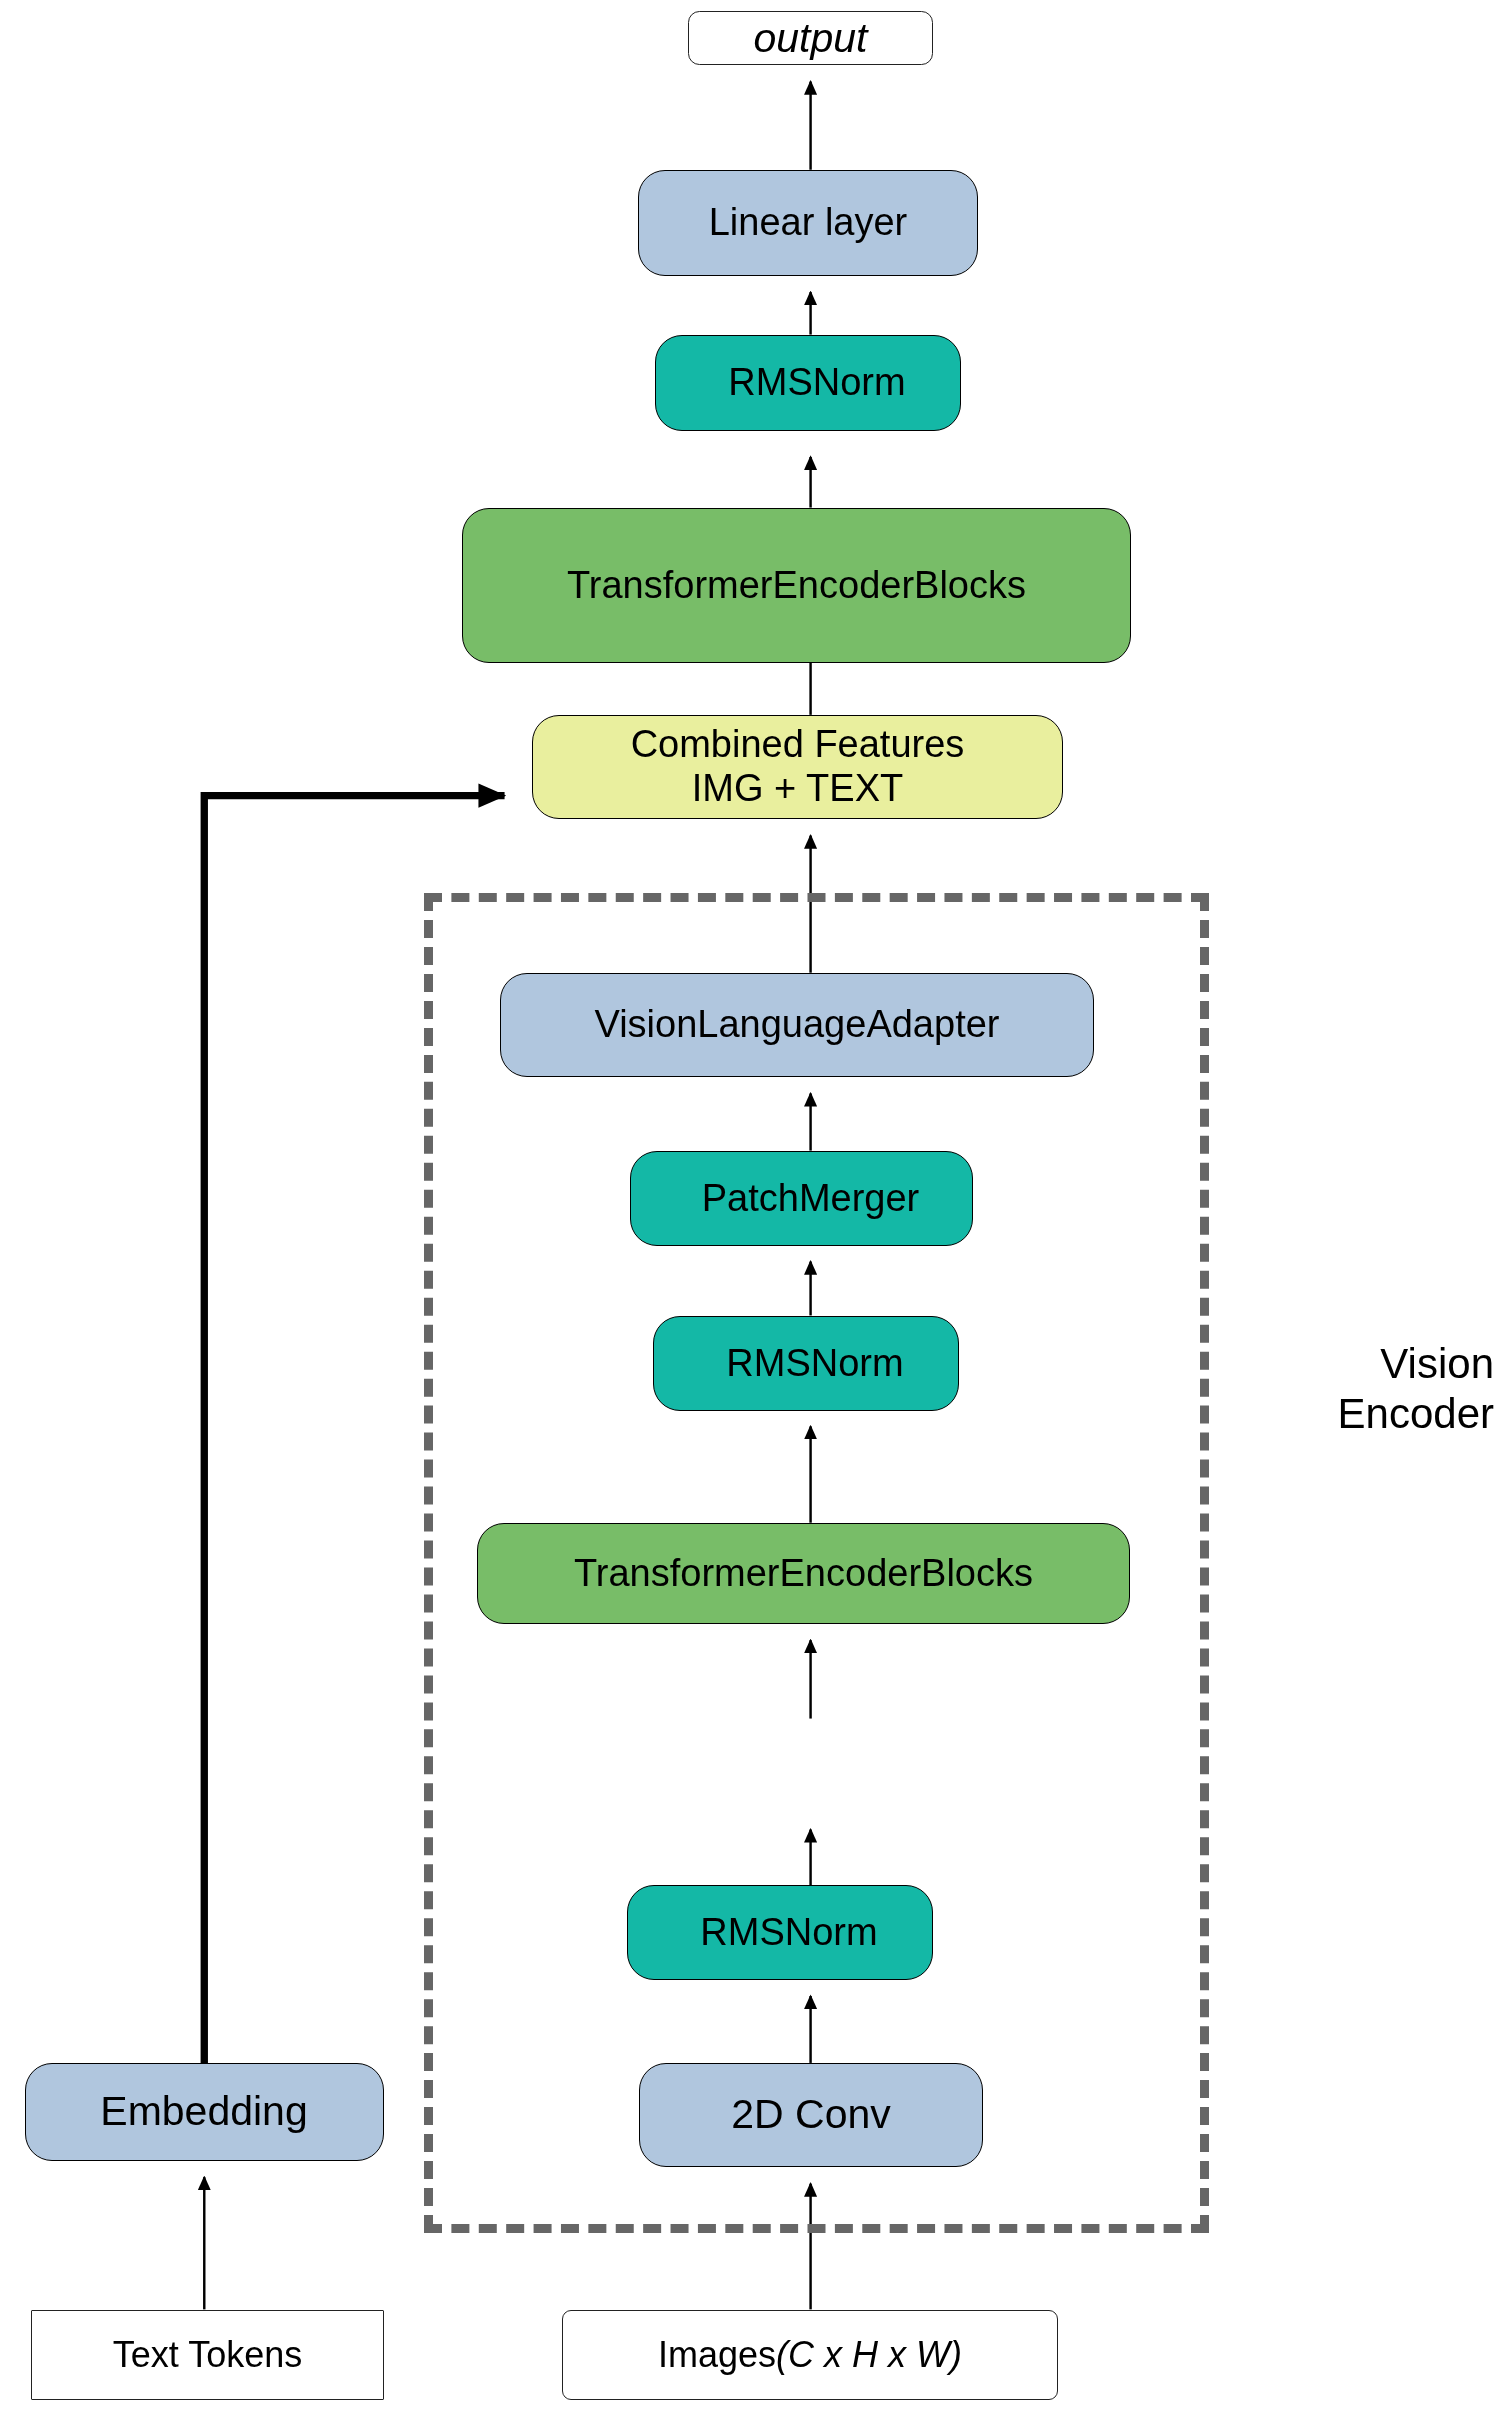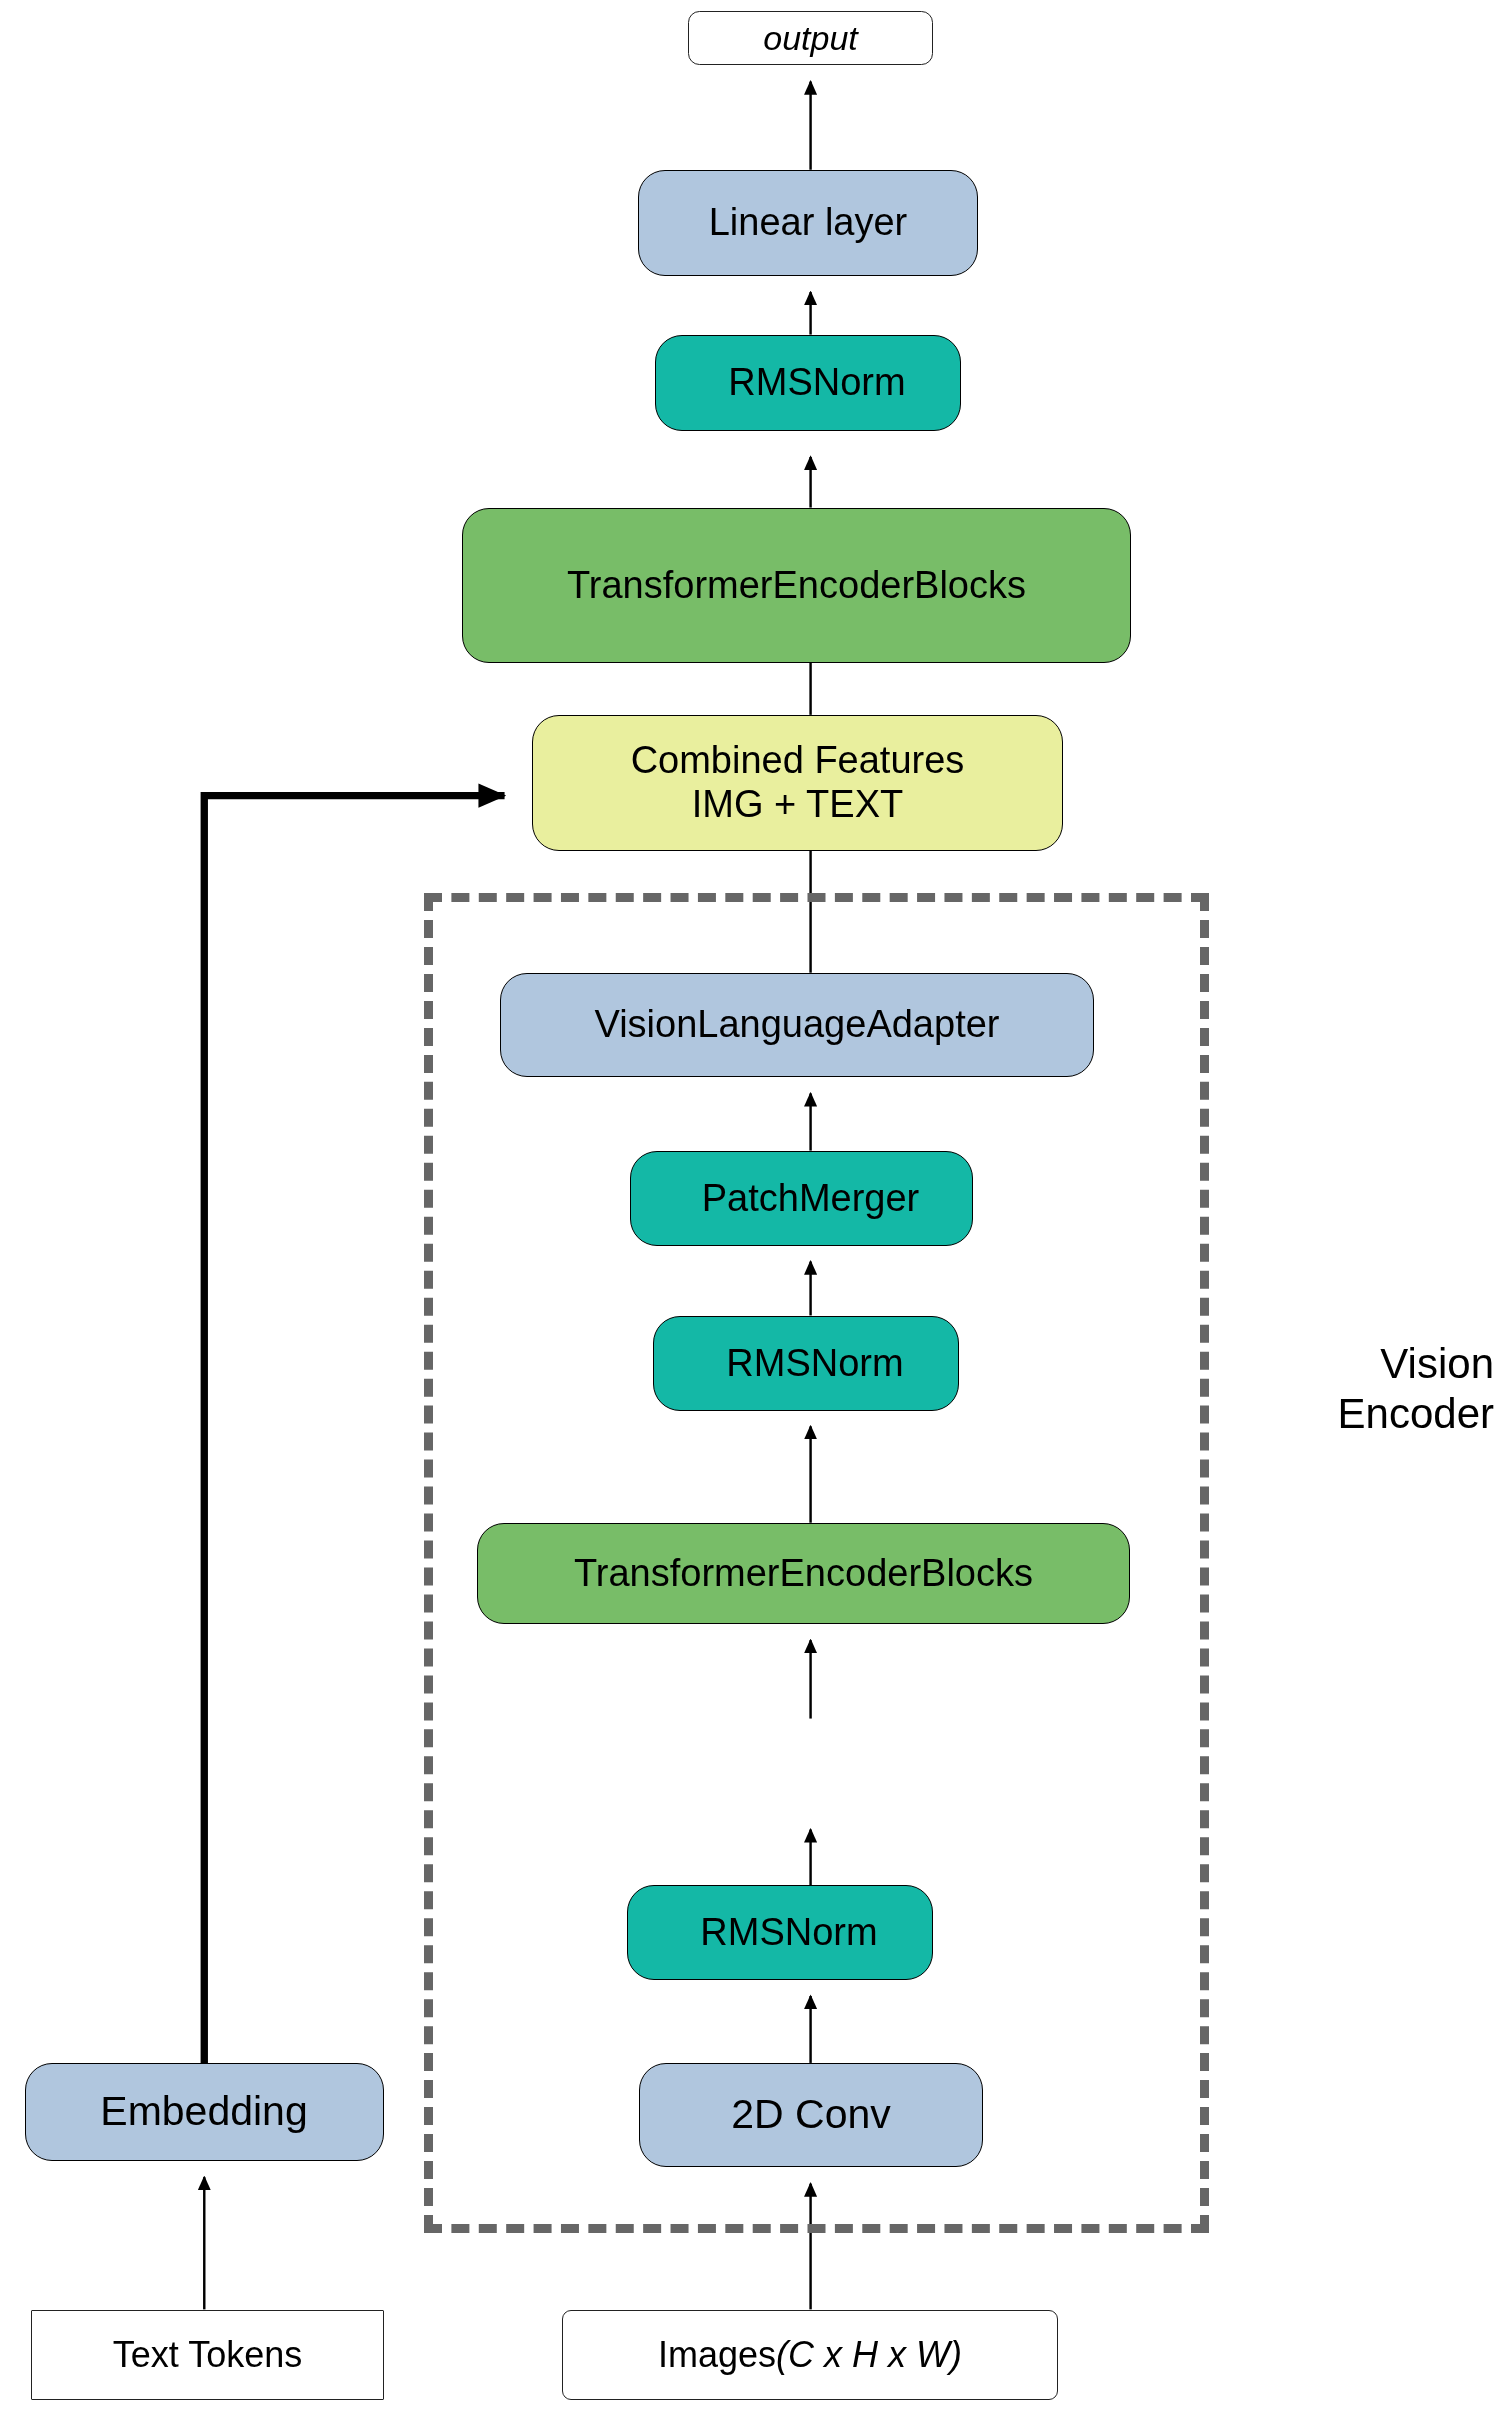--- a/index.html
+++ b/index.html
@@ -106,37 +106,37 @@
     <line x1="250" y1="2830" x2="250" y2="2668" stroke="#000000" stroke-width="3" marker-end="url(#arrowThin)"></line>
 
     <path d="M250,2528 L250,975 L618,975" fill="none" stroke="#000000" stroke-width="9" marker-end="url(#arrowThick)"></path>
   </svg>
 
   <div class="group-box" style="left:424px; top:893px; width:785px; height:1340px;"></div>
 
   <div class="group-label" style="left:1249px; top:1339px; width:245px; font-size:42px;">Vision
 Encoder</div>
 
-  <div class="node io italic" style="left:688px; top:11.4px; width:245px; height:54px; font-size:34px; border-width:1.6px; border-radius:11.4px;">
+  <div class="node io italic" style="left:688px; top:11.4px; width:245px; height:54px; font-size:41px; border-width:1.6px; border-radius:11.4px;">
     <span>output</span>
   </div>
 
   <div class="node blue" style="left:638px; top:170px; width:340px; height:106px; font-size:38px;">
     <span>Linear layer</span>
   </div>
 
   <div class="node gray" style="left:655px; top:335px; width:306px; height:96px; font-size:38px;">
     <span>RMSNorm</span>
   </div>
 
   <div class="node green" style="left:462px; top:508px; width:669px; height:155px; font-size:38px;">
     <span>TransformerEncoderBlocks</span>
   </div>
 
-  <div class="node yellow" style="left:532px; top:715px; width:531px; height:136px; font-size:38px;">
+  <div class="node yellow" style="left:532px; top:715px; width:531px; height:104px; font-size:38px;">
     <span style="white-space:pre-line;">Combined Features
 IMG + TEXT</span>
   </div>
 
   <div class="node blue" style="left:500px; top:973px; width:594px; height:104px; font-size:38px;">
     <span>VisionLanguageAdapter</span>
   </div>
 
   <div class="node gray" style="left:630px; top:1151px; width:343px; height:95px; font-size:38px;">
     <span>PatchMerger</span>

